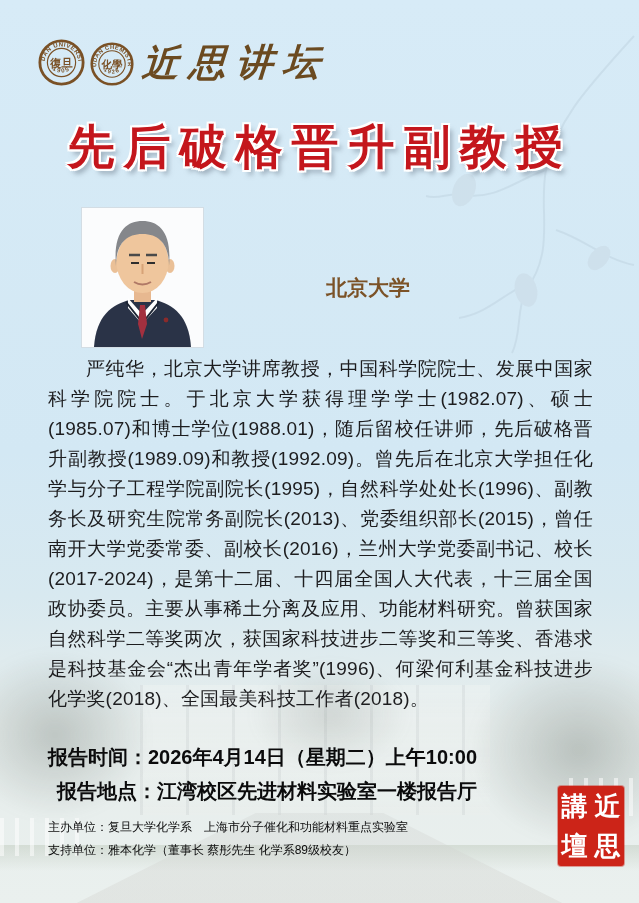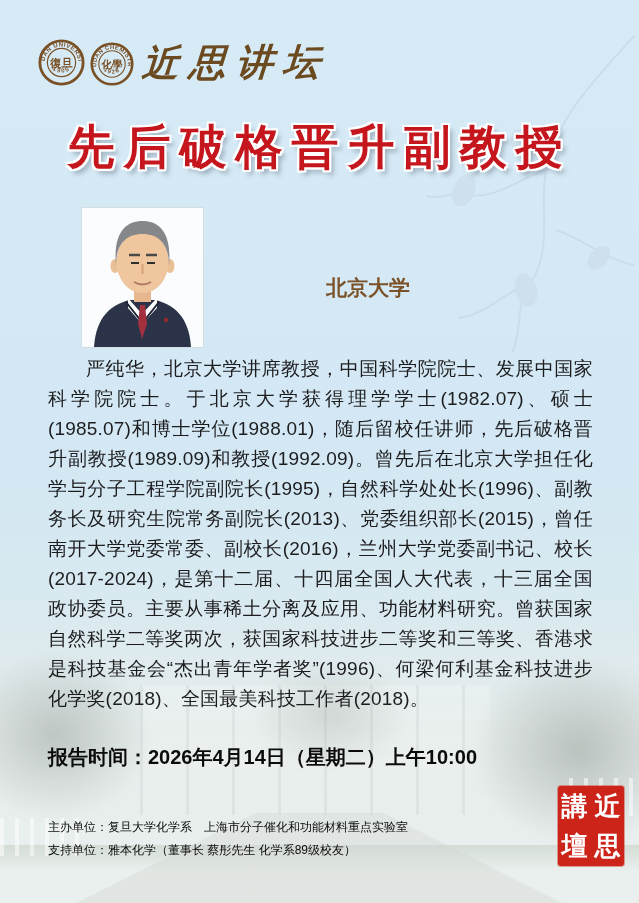--- a/index.html
+++ b/index.html
@@ -171,20 +171,23 @@
   </svg>
 
   <div class="speaker-affiliation">北京大学</div>
 
   <p class="bio">严纯华，北京大学讲席教授，中国科学院院士、发展中国家科学院院士。于北京大学获得理学学士(1982.07)、硕士(1985.07)和博士学位(1988.01)，随后留校任讲师，先后破格晋升副教授(1989.09)和教授(1992.09)。曾先后在北京大学担任化学与分子工程学院副院长(1995)，自然科学处处长(1996)、副教务长及研究生院常务副院长(2013)、党委组织部长(2015)，曾任南开大学党委常委、副校长(2016)，兰州大学党委副书记、校长(2017-2024)，是第十二届、十四届全国人大代表，十三届全国政协委员。主要从事稀土分离及应用、功能材料研究。曾获国家自然科学二等奖两次，获国家科技进步二等奖和三等奖、香港求是科技基金会“杰出青年学者奖”(1996)、何梁何利基金科技进步化学奖(2018)、全国最美科技工作者(2018)。</p>
 
   <div class="schedule">
     <div>
       <span>报告时间：</span><span>2026年4月14日（星期二）上午10:00</span>
     </div>
+    <div>
+      <span>报告地点：</span><span>江湾校区先进材料实验室一楼报告厅</span>
+    </div>
   </div>
 
   <div class="organizers">
     <div>
       <span>主办单位：</span><span>复旦大学化学系　上海市分子催化和功能材料重点实验室</span>
     </div>
     <div>
       <span>支持单位：</span><span>雅本化学（董事长 蔡彤先生 化学系89级校友）</span>
     </div>
   </div>

